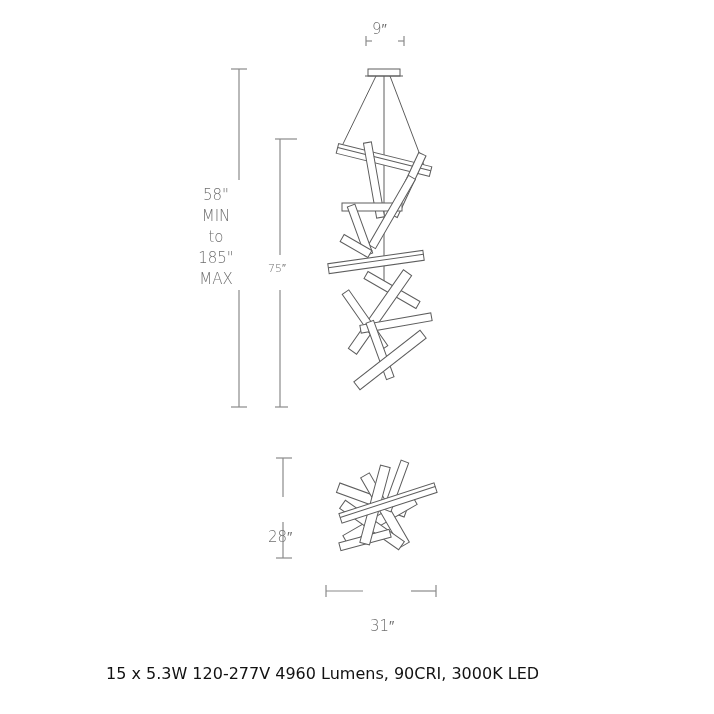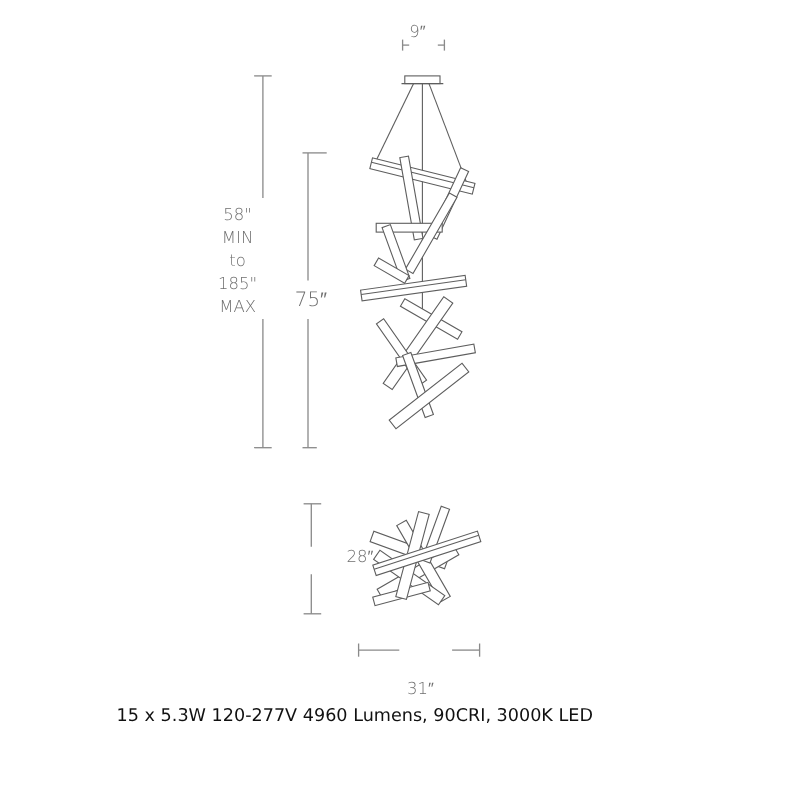--- a/index.html
+++ b/index.html
@@ -139,17 +139,17 @@
 <div class="abs dimtext" style="left:372px; top:20px; font-size:15px;">9″</div>
 
 <div class="abs dimtext dim-label-left" style="left:192px; top:185px; width:48px;">
   <div>58"</div>
   <div>MIN</div>
   <div>to</div>
   <div>185"</div>
   <div>MAX</div>
 </div>
 
-<div class="abs dimtext" style="left:268px; top:262px; font-size:18px;">75″</div>
-<div class="abs dimtext" style="left:268px; top:497px; font-size:15px;margin-left:47px;">28″</div>
+<div class="abs dimtext" style="left:268px; top:262px; font-size:11px;">75″</div>
+<div class="abs dimtext" style="left:268px; top:528px; font-size:15px;">28″</div>
 <div class="abs dimtext" style="left:370px; top:581px; font-size:15px;margin-top:36px;">31″</div>
 
-<div class="abs caption" style="left:106px; top:640px;">15 x 5.3W 120-277V 4960 Lumens, 90CRI, 3000K LED</div>
+<div class="abs caption" style="left:106px; top:664px;">15 x 5.3W 120-277V 4960 Lumens, 90CRI, 3000K LED</div>
 
 </body></html>

